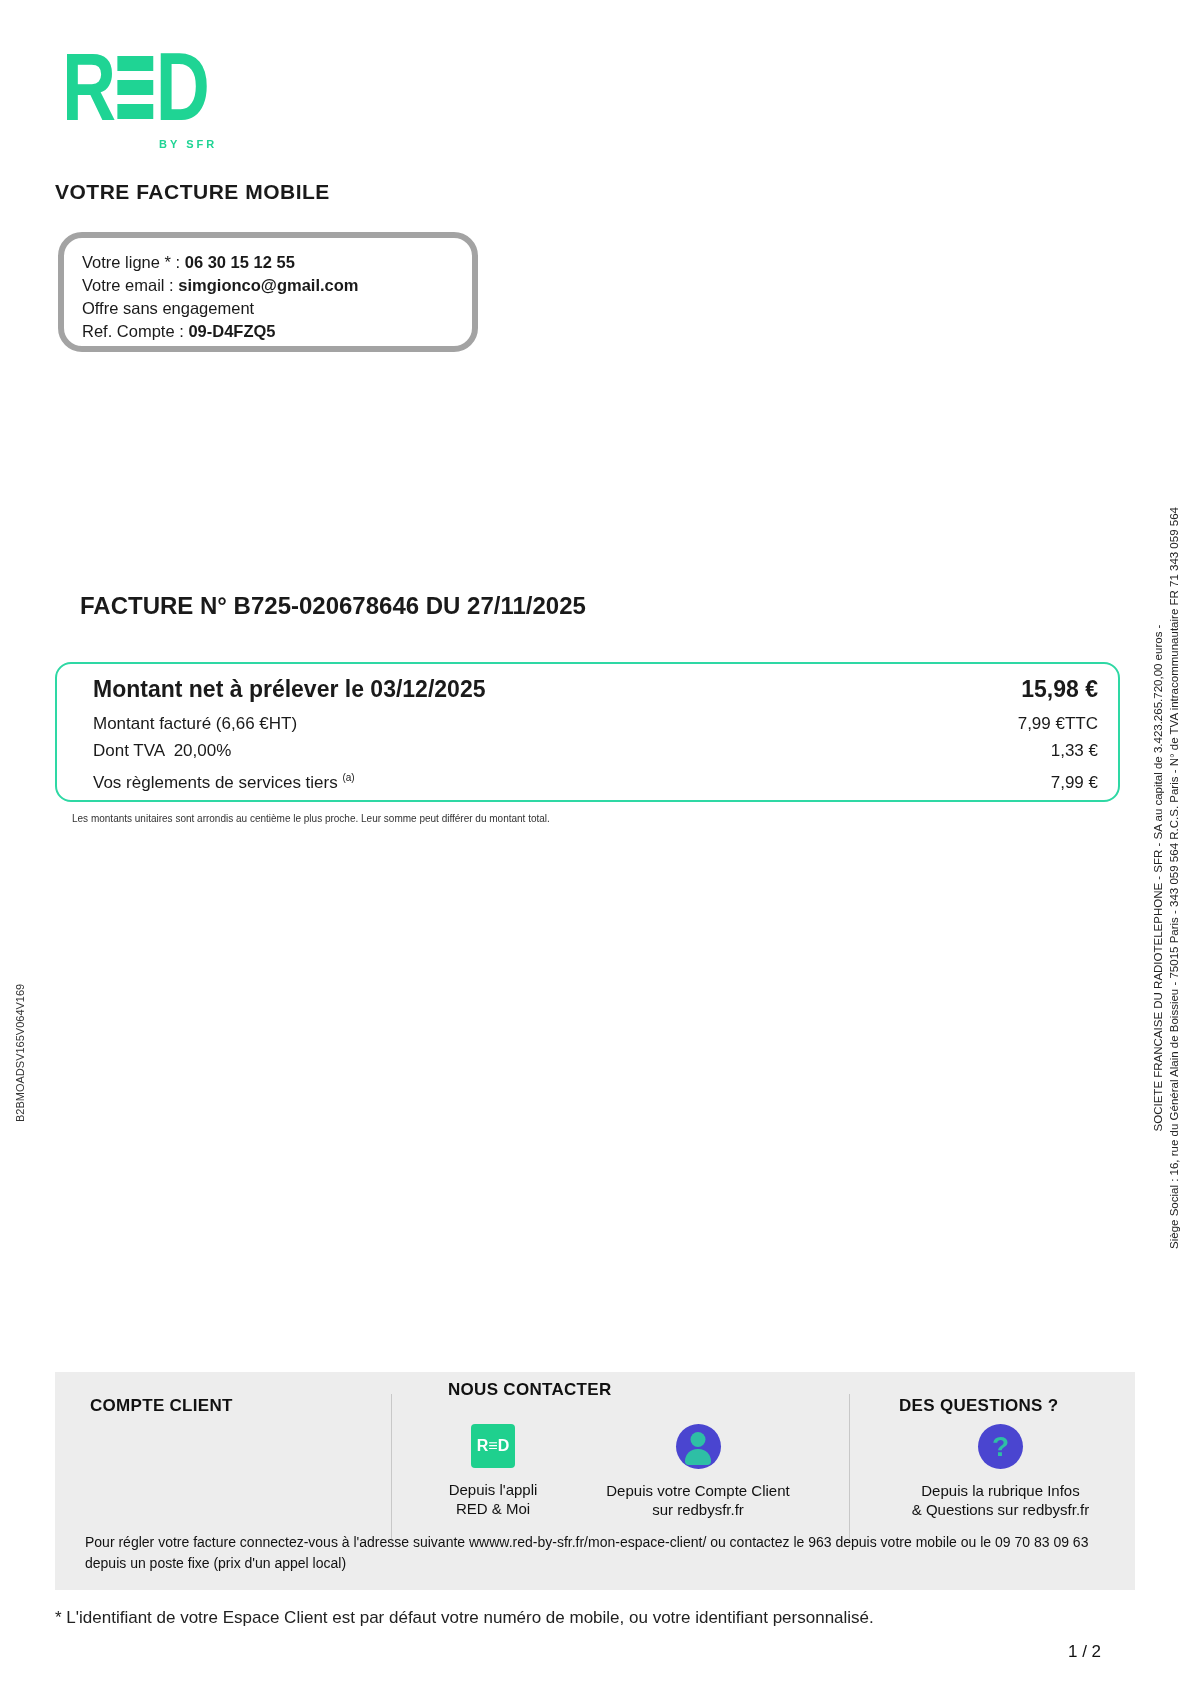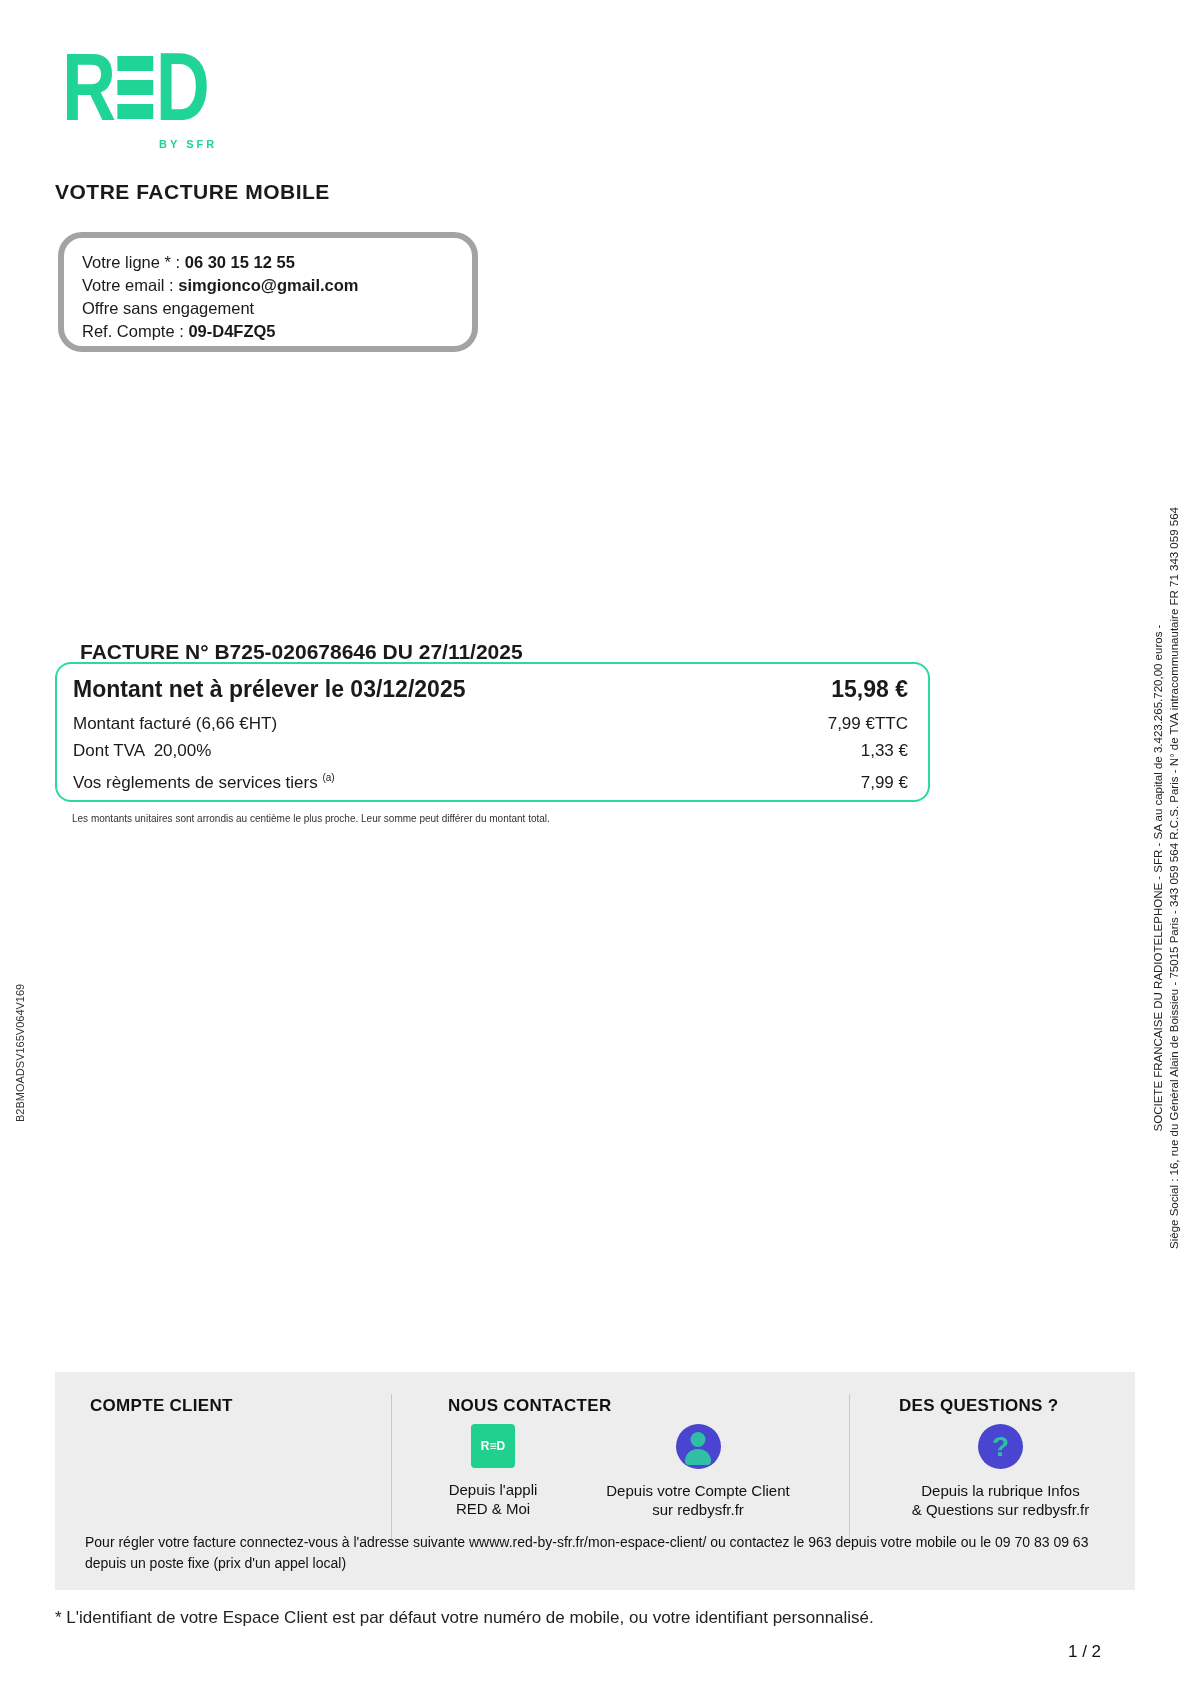--- a/index.html
+++ b/index.html
@@ -29,25 +29,25 @@
   .customer-box{position:absolute;left:58px;top:232px;width:420px;height:120px;
     border:6px solid #a3a3a3;border-radius:24px;padding:13px 18px 0 18px;}
   .customer-box .line{font-size:16.5px;line-height:23px;}
   .customer-box .val{font-weight:bold;}
 
   
   .recipient{position:absolute;left:660px;top:292px;font-family:"Liberation Mono",monospace;
     font-size:20px;line-height:22.5px;color:#000;}
 
   
-  .invoice-heading{position:absolute;left:80px;top:592px;font-size:21px;font-weight:bold;margin-top:48px;}
-
-  
-  .amount-box{position:absolute;left:55px;top:662px;width:875px;height:140px;
-    border:2.5px solid var(--box_green,#2ED8A4);border-radius:16px;padding:12px 20px 0 16px;background:#fff;}
+  .invoice-heading{position:absolute;left:80px;top:592px;font-size:24px;font-weight:bold;}
+
+  
+  .amount-box{position:absolute;left:55px;top:662px;width:1065px;height:140px;
+    border:2.5px solid var(--box_green,#2ED8A4);border-radius:16px;padding:12px 20px 0 36px;background:#fff;}
   .amount-title-row{display:flex;justify-content:space-between;align-items:baseline;margin-bottom:7px;}
   .amount-title{font-size:23px;font-weight:bold;}
   .amount-total{font-size:23px;font-weight:bold;}
   .amount-row{display:flex;justify-content:space-between;align-items:baseline;line-height:27px;}
   .amount-row .label{font-size:17px;white-space:pre-wrap;}
   .amount-row .label sup{font-size:10px;}
   .amount-row .value{font-size:17px;}
 
   .rounding-note{position:absolute;left:72px;top:813px;font-size:10px;color:#333;}
 
@@ -62,21 +62,21 @@
   .footer-box{position:absolute;left:55px;top:1372px;width:1080px;height:218px;background:var(--footer_gray,#EDEDED);}
   .f-heading{position:absolute;font-size:17px;font-weight:bold;letter-spacing:0.3px;color:#111;}
   .f-divider{position:absolute;top:22px;width:1px;height:148px;background:#c8c8c8;}
   .f-col1{position:absolute;left:35px;top:56px;width:300px;}
   .f-sub{font-size:15.5px;font-weight:bold;margin-bottom:9px;}
   .f-bullet{font-size:15px;line-height:22.5px;color:#222;}
   .icon-group{position:absolute;display:flex;flex-direction:column;align-items:center;}
   .icon-caption{font-size:15px;line-height:19px;text-align:center;margin-top:12px;color:#111;}
   .app-icon{width:44px;height:44px;background:var(--app_green,#1FD08E);border-radius:4px;
     display:flex;flex-direction:column;align-items:center;justify-content:center;}
-  .app-icon .mini-logo{color:#fff;font-weight:bold;font-size:12px;line-height:16px;}
+  .app-icon .mini-logo{color:#fff;font-weight:bold;font-size:16px;line-height:16px;}
   .round-icon{width:45px;height:45px;border-radius:50%;background:var(--indigo,#4A45D0);
     position:relative;display:flex;align-items:center;justify-content:center;overflow:hidden;}
   .person-head{position:absolute;top:8px;left:50%;transform:translateX(-50%);
     width:15px;height:15px;border-radius:50%;background:var(--teal,#2EBFA5);}
   .person-body{position:absolute;bottom:4px;left:50%;transform:translateX(-50%);
     width:26px;height:16px;border-radius:13px 13px 4px 4px;background:var(--teal,#2EBFA5);}
   .question-glyph{color:var(--teal,#2EBFA5);font-size:28px;font-weight:bold;line-height:1;}
   .pay-note{position:absolute;left:30px;top:160px;width:1010px;font-size:14px;line-height:21px;color:#111;}
 
   .footnote{position:absolute;left:55px;top:1608px;font-size:17px;color:#222;}
@@ -144,21 +144,21 @@
   <div class="print-code">B2BMOADSV165V064V169</div>
 
   <div class="legal-vertical">
     <div>SOCIETE FRANCAISE DU RADIOTELEPHONE - SFR - SA au capital de 3.423.265.720,00 euros -</div>
     <div>Siège Social : 16, rue du Général Alain de Boissieu - 75015 Paris - 343 059 564 R.C.S. Paris - N° de TVA intracommunautaire FR 71 343 059 564</div>
   </div>
 
   <div class="footer-box">
 
     <div class="f-heading" style="left:35px;top:24px;">COMPTE CLIENT</div>
-    <div class="f-heading" style="left:393px;top:24px;">NOUS CONTACTER</div>
+    <div class="f-heading" style="left:393px;top:8px;">NOUS CONTACTER</div>
     <div class="f-heading" style="left:844px;top:24px;">DES QUESTIONS ?</div>
 
     <div class="f-divider" style="left:336px;"></div>
     <div class="f-divider" style="left:794px;"></div>
 
 
     <div class="icon-group" style="left:358px;top:52px;width:160px;">
       <div class="app-icon">
         <span class="mini-logo">R≡D</span>
       </div>

